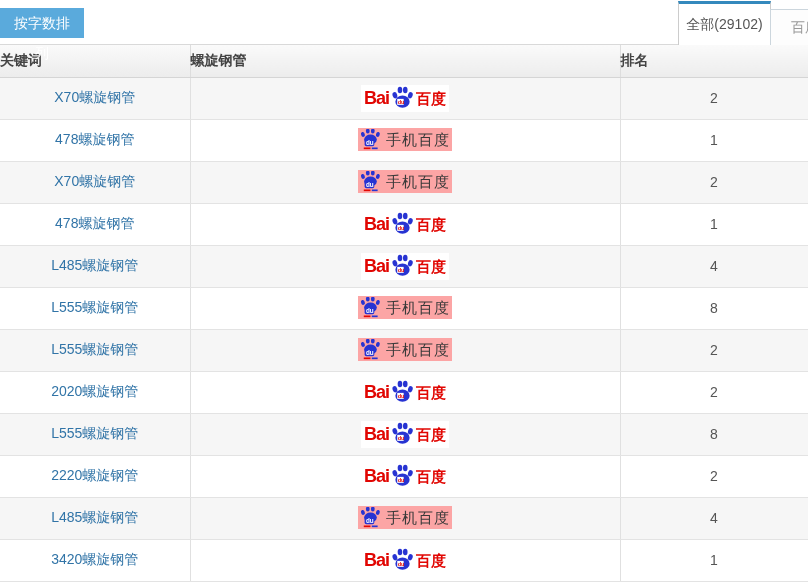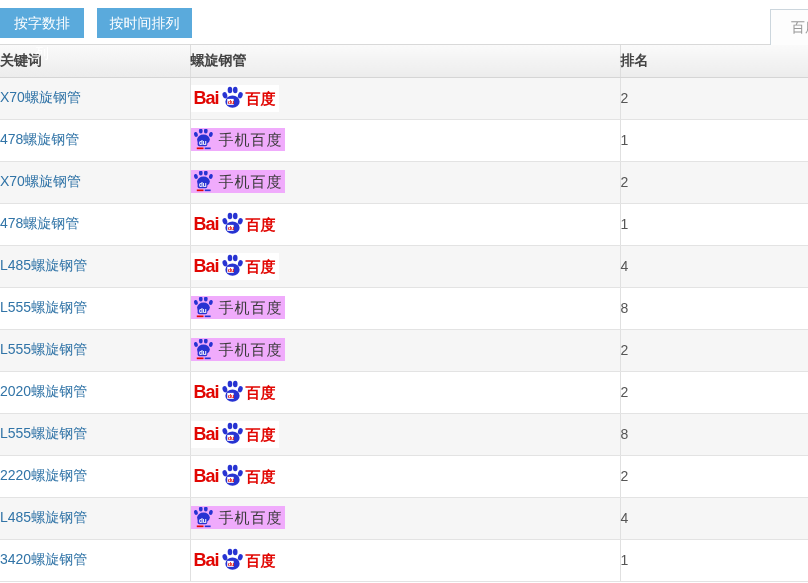--- a/index.html
+++ b/index.html
@@ -30,48 +30,48 @@
   .tab.inactive{left:770px;top:9px;width:70px;height:36px;line-height:34px;
     border:1px solid #ccd6dd;border-bottom:none;color:#999;background:#fdfdfd;}
 
   
   table{width:808px;border-collapse:collapse;table-layout:fixed;}
   col.c1{width:190px;} col.c2{width:430px;} col.c3{width:188px;}
   thead th{height:32px;background:linear-gradient(#fafafa,#ececec);
     color:var(--header-text);font-size:14px;font-weight:bold;
     border-bottom:1px solid #d5d5d5;text-align:left;}
   thead th + th{border-left:1px solid #ddd;}
-  tbody td{height:42px;vertical-align:middle;
+  tbody td{height:42px;text-align:center;vertical-align:middle;
     border-bottom:1px solid var(--border-light);font-size:14px;color:#555;}
   tbody td + td{border-left:1px solid #e0e0e0;}
   tbody tr:nth-child(odd) td{background:var(--row-alt);}
   tbody tr:nth-child(even) td{background:#ffffff;}
   table{border-right:1px solid #e6e6e6;}
 
   .kw-link{color:var(--link-blue);text-decoration:none;font-size:14px;cursor:pointer;}
 
   
   .baidu-logo{display:inline-flex;align-items:center;background:#fff;padding:1px 3px;line-height:1;}
   .baidu-logo .bai{color:var(--baidu-red);font-weight:bold;font-size:18px;letter-spacing:-1px;}
   .baidu-logo svg{margin:0 1px 2px 1px;}
   .baidu-logo .bd{color:var(--baidu-red);font-weight:bold;font-size:15px;}
 
   
-  .mbaidu{display:inline-flex;align-items:center;background:#f0abfc;padding:1px 2px;line-height:1;}
+  .mbaidu{display:inline-flex;align-items:center;background:#fca5a5;padding:1px 2px;line-height:1;}
   .mbaidu .mtext{color:#3a3a3a;font-size:15px;margin-left:5px;letter-spacing:1px;}
 </style>
 </head>
 <body>
 
 <div class="page">
 
   <div class="topbar">
     <button class="sort-btn first">按字数排列</button>
-    <button class="sort-btn second">按时间排列</button>
-
+
+    <div class="tab active">全部(29102)</div>
     <div class="tab inactive">百度</div>
   </div>
 
   <table>
     <colgroup>
         <col class="c1">
         <col class="c2">
         <col class="c3">
       </colgroup>
     <thead>

